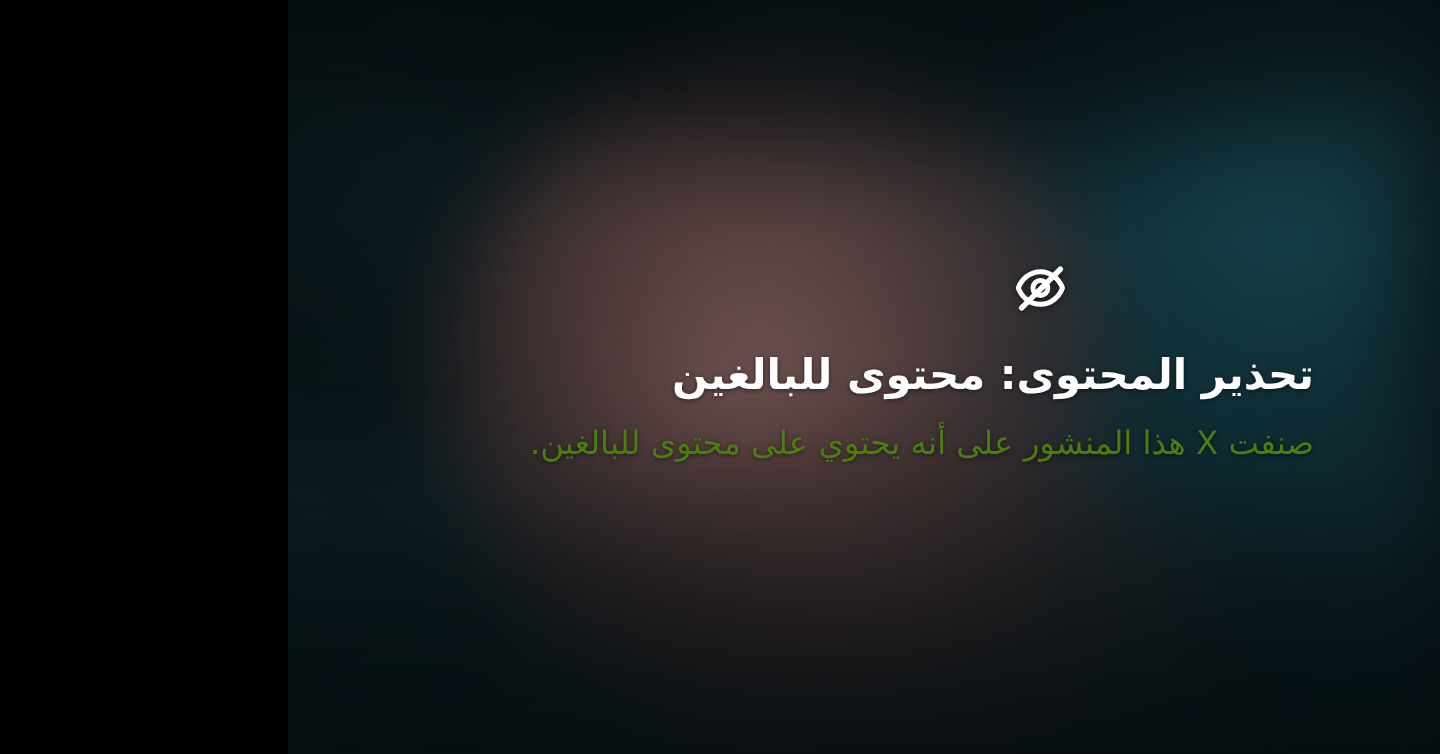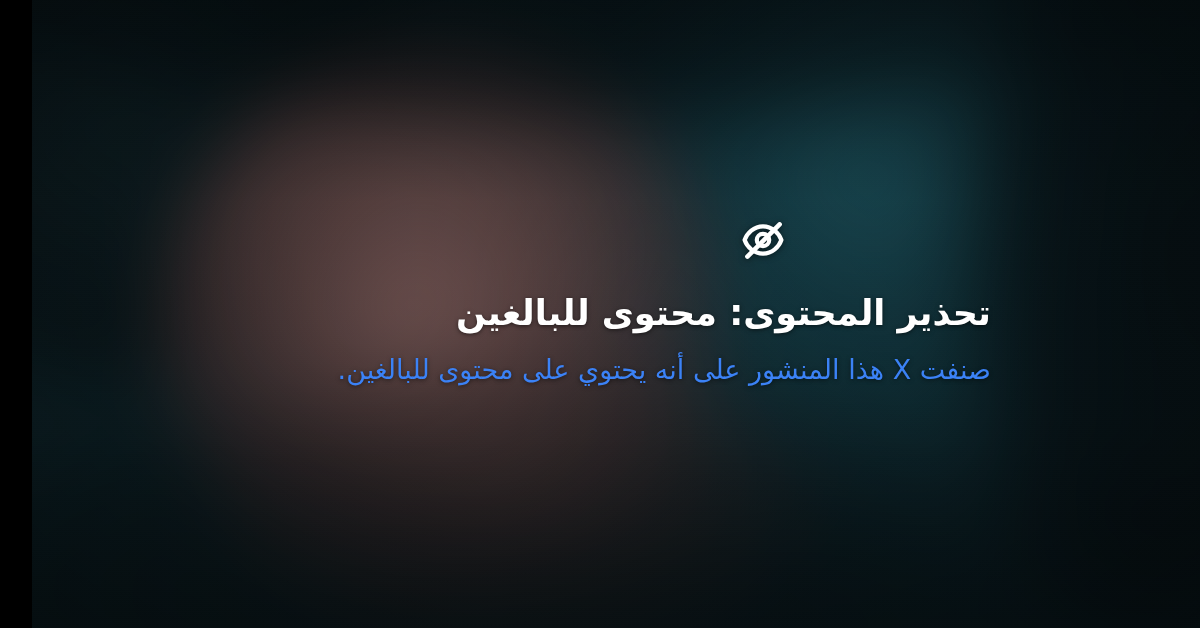--- a/index.html
+++ b/index.html
@@ -8,21 +8,21 @@
     padding: 0;
     background: #000;
   }
   body {
     font-family: "DejaVu Sans", "Liberation Sans", sans-serif;
   }
 
   
   .stage {
     position: relative;
-    width: 1168px;
+    width: 960px;
     height: 628px;
     overflow: hidden;
     background: #101b1e;
     isolation: isolate;
   }
 
   
   .backdrop {
     position: absolute;
     inset: -80px;
@@ -161,21 +161,21 @@
     color: #ffffff;
     letter-spacing: 0;
     text-shadow: 0 1px 4px rgba(0,0,0,0.55);
     white-space: nowrap;
   }
   .warning-body {
     margin: 0 0 24px 0;
     font-size: 27px;
     line-height: 1.35;
     font-weight: 400;
-    color: #3b82f6;
+    color: #4d7c0f;
     text-shadow: 0 1px 4px rgba(0,0,0,0.5);
     white-space: nowrap;
   }
 
   .view-button {
     appearance: none;
     border: 0;
     display: inline-flex;
     align-items: center;
     justify-content: center;

